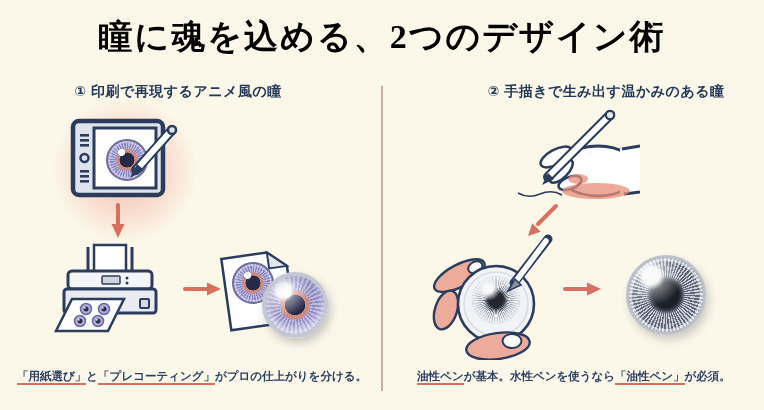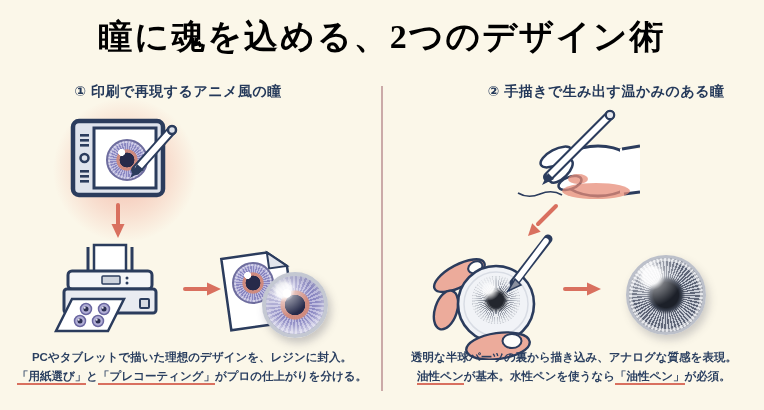--- a/index.html
+++ b/index.html
@@ -140,21 +140,20 @@
   </svg>
 
   <svg class="abs" style="left:220px;top:248px;transform:rotate(-8deg)" width="78" height="84" viewBox="0 0 78 84">
     <path d="M6,6 H52 L70,22 V78 H6 Z" fill="#ffffff" stroke="#2b3c5d" stroke-width="2.5"></path>
     <path d="M52,6 L52,22 L70,22 Z" fill="#e2e5ec" stroke="#2b3c5d" stroke-width="2"></path>
   </svg>
   <div class="eye eye-anime" style="left:232px;top:262px;width:38px;height:38px"></div>
 
   <div class="eye eye-dome" style="left:262px;top:272px;width:58px;height:58px"></div>
 
-  <p class="cap left">PCやタブレットで描いた理想のデザインを、レジンに封入。</p>
   <p class="cap left" style="top:368px"><span class="u">「用紙選び」</span><span>と</span><span class="u">「プレコーティング」</span><span>がプロの仕上がりを分ける。</span></p>
 
   <h2 class="heading right">② 手描きで生み出す温かみのある瞳</h2>
 
   <svg class="abs" style="left:490px;top:105px" width="150" height="100" viewBox="0 0 150 100">
     <ellipse cx="108" cy="66" rx="40" ry="25" fill="#ffffff" stroke="#2b3c5d" stroke-width="2.8"></ellipse>
     <rect x="130" y="44" width="20" height="44" fill="#ffffff"></rect>
     <line x1="132" y1="44" x2="150" y2="41" stroke="#2b3c5d" stroke-width="2.8"></line>
     <line x1="134" y1="89" x2="150" y2="87" stroke="#2b3c5d" stroke-width="2.8"></line>
     <ellipse cx="66" cy="52" rx="17" ry="7.5" fill="#ffffff" stroke="#2b3c5d" stroke-width="2.5" transform="rotate(-28 66 52)"></ellipse>
@@ -195,16 +194,15 @@
     <ellipse cx="80" cy="11" rx="9.5" ry="7" fill="#fdfdfb" stroke="#2b3c5d" stroke-width="2"></ellipse>
   </svg>
 
   <svg class="abs" style="left:563px;top:281px" width="40" height="16" viewBox="0 0 40 16">
     <line x1="2" y1="8" x2="24" y2="8" stroke="#d9705f" stroke-width="4" stroke-linecap="round"></line>
     <polygon points="38,8 24,1.5 24,14.5" fill="#d9705f"></polygon>
   </svg>
 
   <div class="eye eye-real" style="left:626px;top:255px;width:74px;height:74px"></div>
 
-  <p class="cap right">透明な半球パーツの裏から描き込み、アナログな質感を表現。</p>
   <p class="cap right" style="top:368px"><span class="u">油性ペン</span><span>が基本。水性ペンを使うなら</span><span class="u">「油性ペン」</span><span>が必須。</span></p>
 
 </div>
 
 </body></html>

